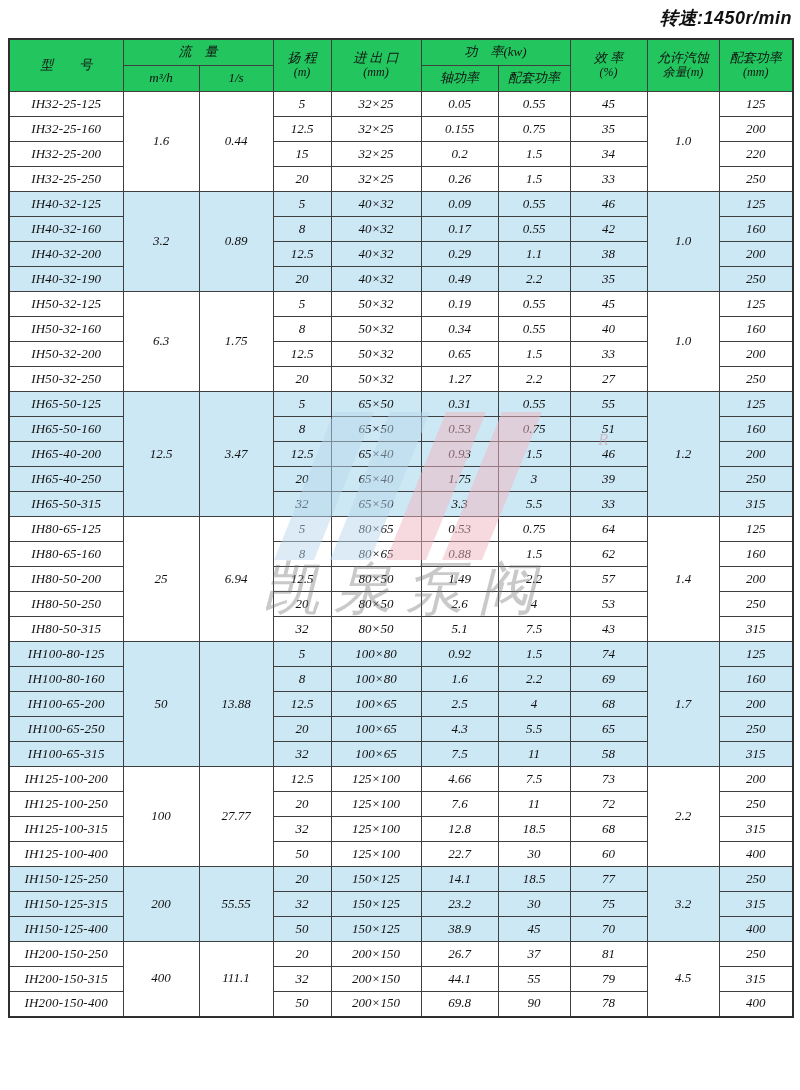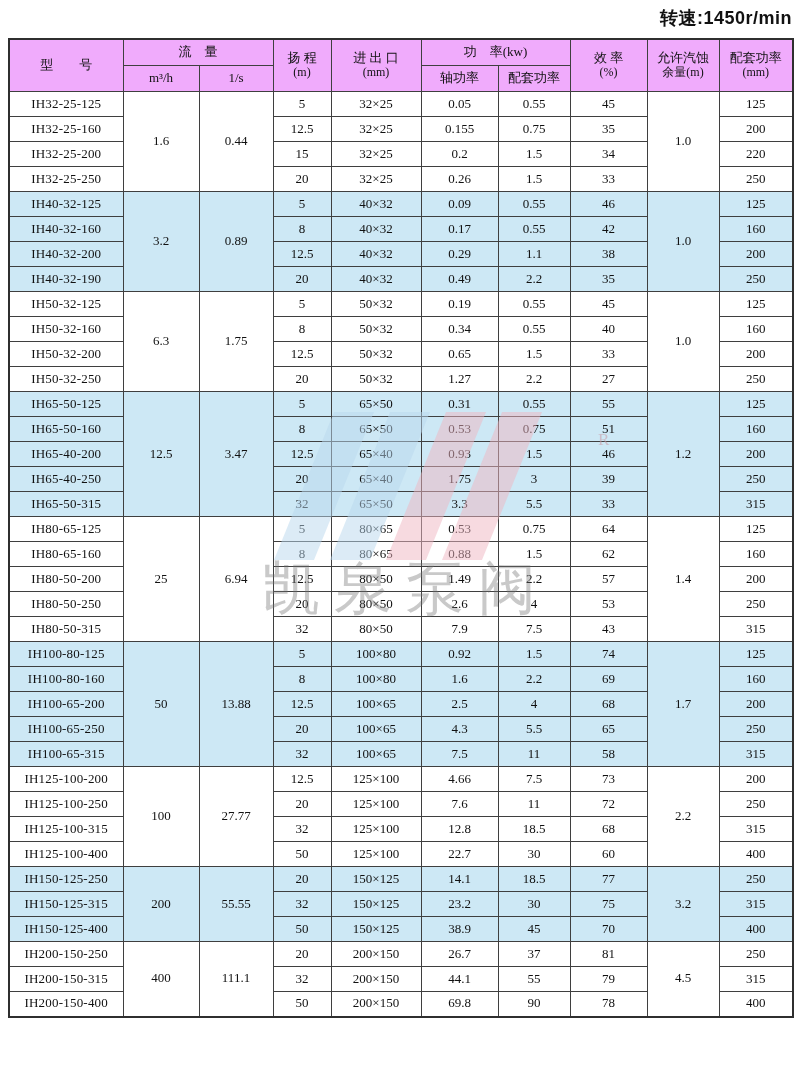--- a/index.html
+++ b/index.html
@@ -1,25 +1,25 @@
 <!DOCTYPE html>
 <html><head>
 <meta charset="utf-8">
 <style>
   html,body{margin:0;padding:0;background:#ffffff;}
   .page{position:relative;width:800px;height:1090px;background:#ffffff;overflow:hidden;
-        font-family:"Liberation Serif","DejaVu Serif",serif;color:#111;}
+        font-family:"Liberation Serif","DejaVu Serif",serif;color:#111;font-style:italic;}
   .speed{position:absolute;top:6px;right:8px;font-size:18px;font-weight:bold;
          font-family:"Liberation Sans","DejaVu Sans",sans-serif;letter-spacing:.5px;}
   table.spec{position:absolute;left:8px;top:38px;width:784px;border-collapse:collapse;
              table-layout:fixed;background:#fff;}
   table.spec td,table.spec th{border:1px solid #3f3f3f;padding:0;text-align:center;
              font-weight:normal;font-size:13px;line-height:1.15;overflow:hidden;}
   table.spec{border:2px solid #2f2f2f;}
-  thead td{background:#f0abfc;height:25px;}
+  thead td{background:#22c55e;height:25px;}
   thead .h2{font-size:12.5px;}
   tbody tr{height:25px;}
   tbody td{background:#fff;}
   tr.shade td{background:#cde8f5;}
   td.model{text-align:left;padding-left:6px;font-size:13.5px;letter-spacing:.2px;}
   td.io{font-size:16px;}
   td.num{font-size:13px;}
   .unit{display:block;font-size:12px;}
   .m3h{font-size:14px;font-weight:bold;}
   .ls{font-size:14px;}
@@ -273,21 +273,21 @@
           <td class="io">80×50</td>
           <td class="num">2.6</td>
           <td class="num">4</td>
           <td class="num">53</td>
           <td class="num">250</td>
         </tr>
         <tr>
           <td class="model">IH80-50-315</td>
           <td class="num">32</td>
           <td class="io">80×50</td>
-          <td class="num">7.9</td>
+          <td class="num">5.1</td>
           <td class="num">7.5</td>
           <td class="num">43</td>
           <td class="num">315</td>
         </tr>
         <tr class="shade">
           <td class="model">IH100-80-125</td>
           <td class="num" rowspan="5">50</td>
           <td class="num" rowspan="5">13.88</td>
           <td class="num">5</td>
           <td class="io">100×80</td>

